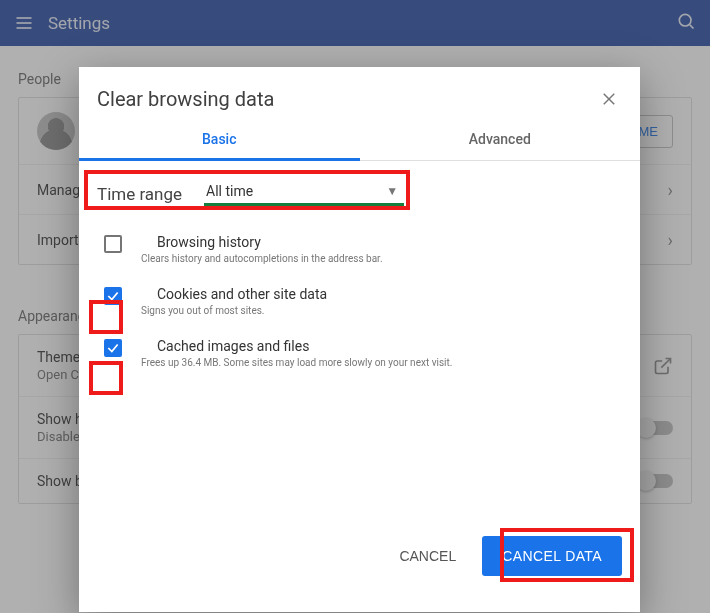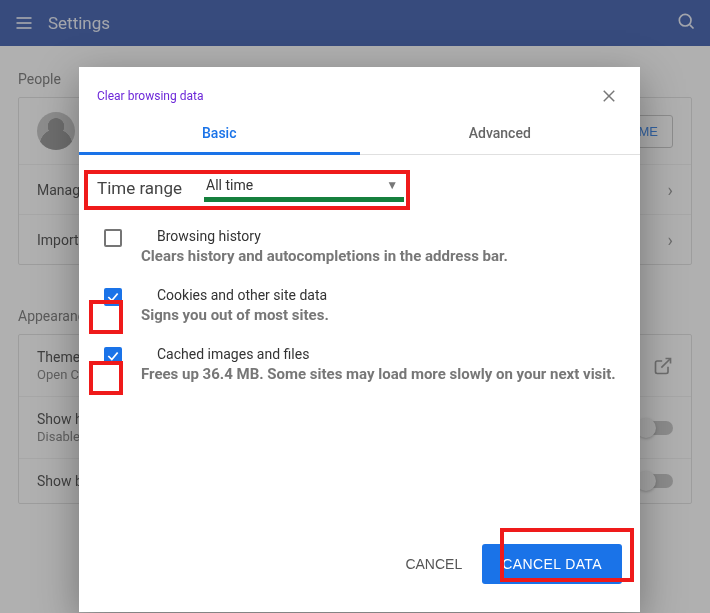--- a/index.html
+++ b/index.html
@@ -89,21 +89,21 @@
     width: 561px;
     height: 545px;
     background:#fff;
     box-shadow: 0 12px 40px rgba(0,0,0,.35);
     display:flex; flex-direction:column;
   }
   .dlg-head {
     display:flex; justify-content:space-between; align-items:center;
     padding: 20px 22px 6px 18px;
   }
-  .dlg-title { font-size:12px; color:#6d28d9; }
+  .dlg-title { font-size:20px; color:#404040; }
   .close-x { color:#888; cursor:pointer; }
   .close-x svg{display:block;}
   .tabs {
     display:flex; height:44px;
     border-bottom:1px solid #e0e0e0;
   }
   .tab {
     flex:1; display:flex; align-items:center; justify-content:center;
     font-size:14px; color:#666; font-weight:500;
     position:relative; cursor:pointer;
@@ -134,24 +134,24 @@
   }
   .cbwrap { width:20px; display:flex; justify-content:center; padding-top:1px;}
   .cb {
     width:18px; height:18px; border:2px solid #757575; border-radius:2px;
     display:flex; align-items:center; justify-content:center;
     background:#fff; cursor:pointer;
   }
   .cb.checked { border-color:#1a73e8; background:#1a73e8; }
   .cb.checked svg { stroke:#fff; }
   .opt-main .t { font-size:14px; color:#333;margin-left:16px; }
-  .opt-main .s { font-size:15px; color:#777; margin-top:3px;font-weight:bold; }
+  .opt-main .s { font-size:10px; color:#777; margin-top:3px; }
   .dlg-foot {
-    display:flex; justify-content:flex-end; gap:4px;
-    padding: 16px 18px 28px 18px;
+    display:flex; justify-content:flex-end; gap:10px;
+    padding: 16px 18px 36px 18px;
   }
   .btn-text {
     background:none; border:none; color:#555; font-weight:500;
     font-size:14px; padding:10px 16px; cursor:pointer;
   }
   .btn-primary {
     background:#1a73e8; color:#fff; border:none;
     font-size:14px; font-weight:500; padding:12px 20px;
     border-radius:3px; cursor:pointer; letter-spacing:.4px;
   }

